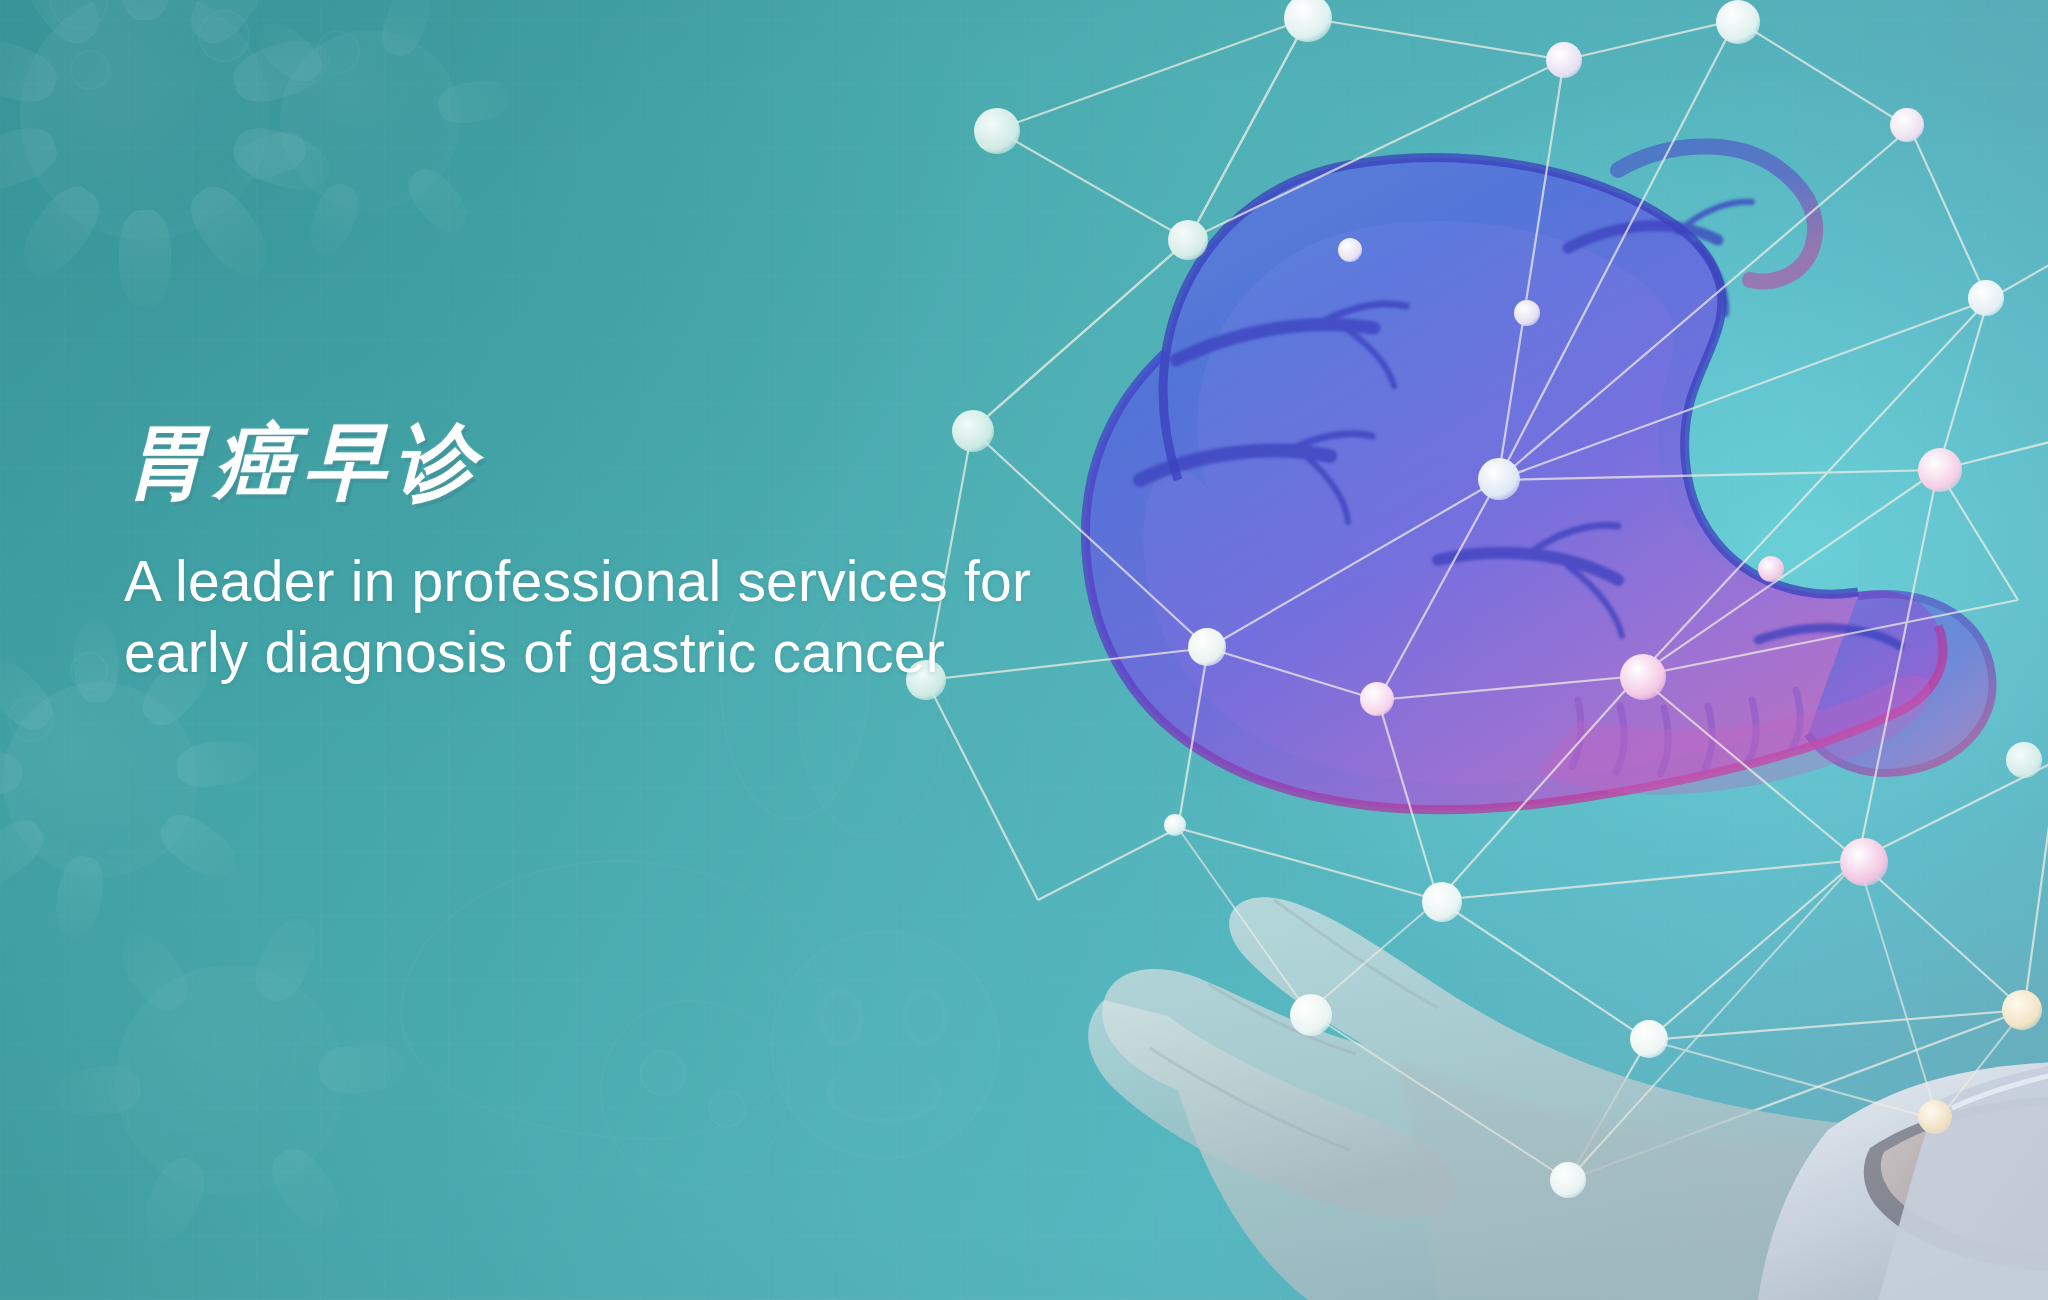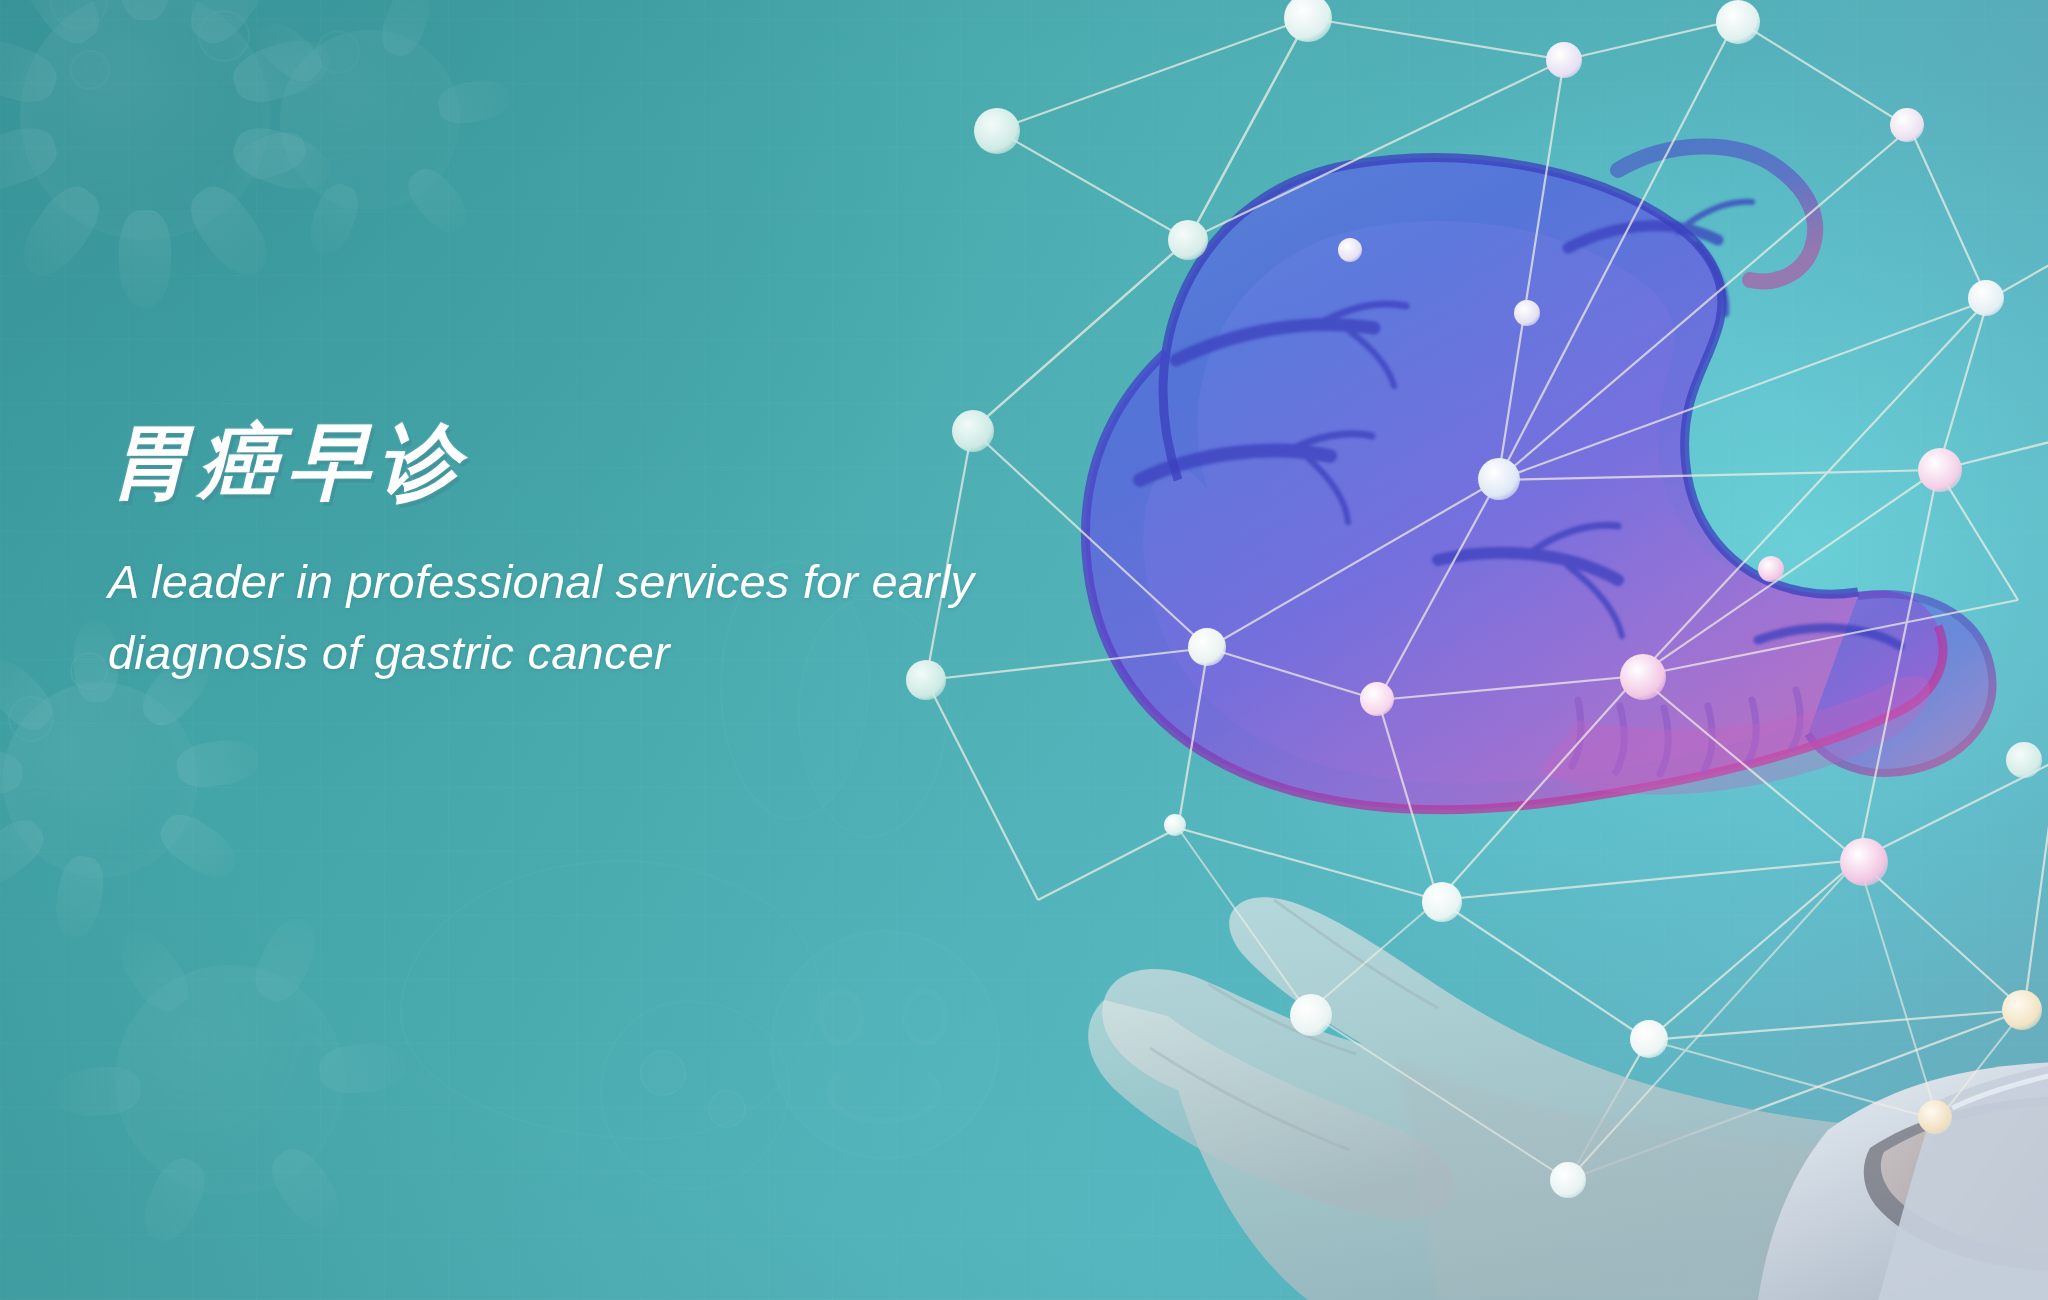--- a/index.html
+++ b/index.html
@@ -59,45 +59,44 @@
   }
   .smile{
     position:absolute;
     border-radius:50%;
     border:3px solid rgba(255,255,255,.16);
     background:rgba(255,255,255,.05);
   }
 
   
   .text-block{
-    position:absolute; left:108px; top:414px; width:1000px; z-index:40;
+    position:absolute; left:124px; top:414px; width:1000px; z-index:40;
   }
   .cn-line{
     color:#ffffff;
     font-family:"DejaVu Sans","Liberation Sans",sans-serif;
     font-weight:bold;
     font-size:82px;
     line-height:96px;
     letter-spacing:8px;
     font-style:italic;
     text-shadow: 3px 4px 0 rgba(63,140,150,.55), 0 0 2px rgba(255,255,255,.35);
     white-space:nowrap;
   }
   .cn-line.second{ margin-top:8px; }
   .en-text{
     margin-top:36px;
     color:#ffffff;
     font-family:"Liberation Sans",sans-serif;
-    font-size:47px;
+    font-size:57px;
     line-height:71px;
     font-weight:400;
     letter-spacing:.2px;
     max-width:1010px;
     text-shadow:0 1px 4px rgba(40,110,120,.28);
-    font-style:italic;
   }
 
   
   .art{
     position:absolute; right:-10px; top:0; width:1180px; height:1300px; z-index:20;
   }
   .art svg{ position:absolute; inset:0; width:100%; height:100%; }
 
   .node{
     position:absolute; border-radius:50%;

